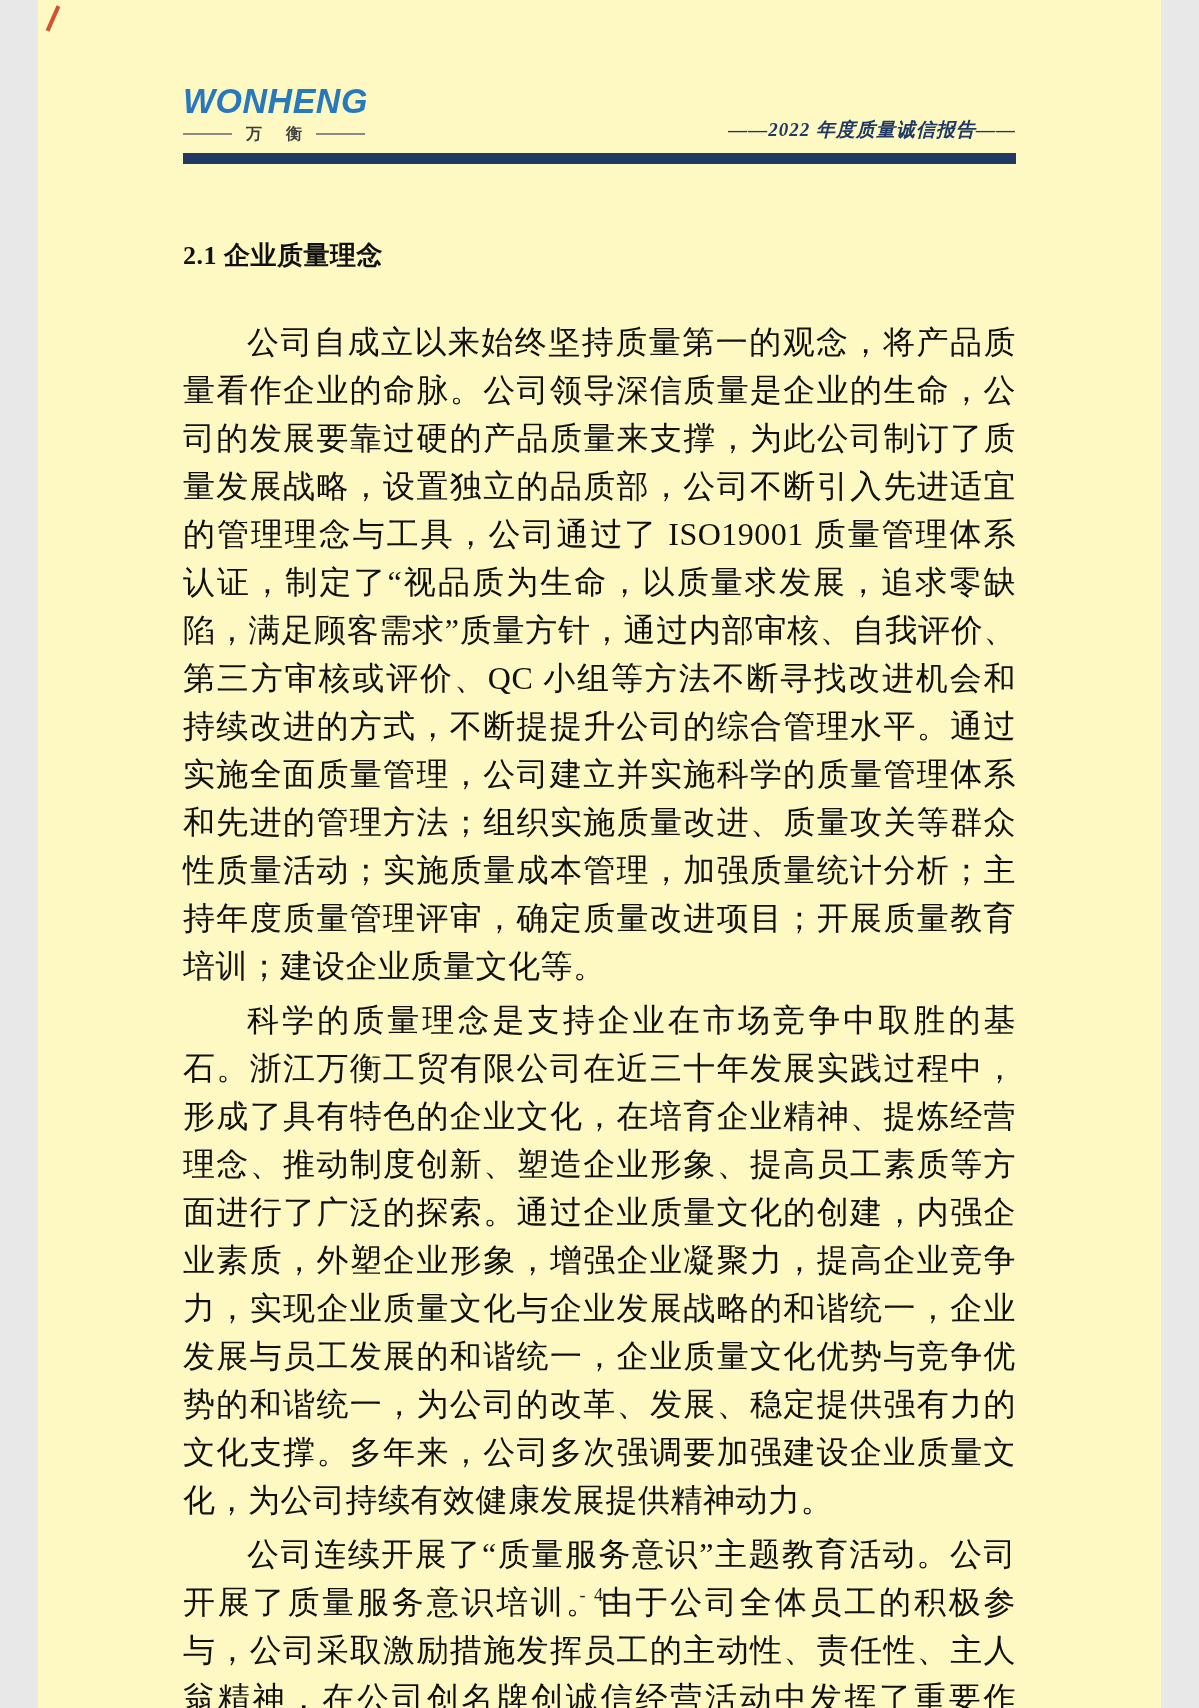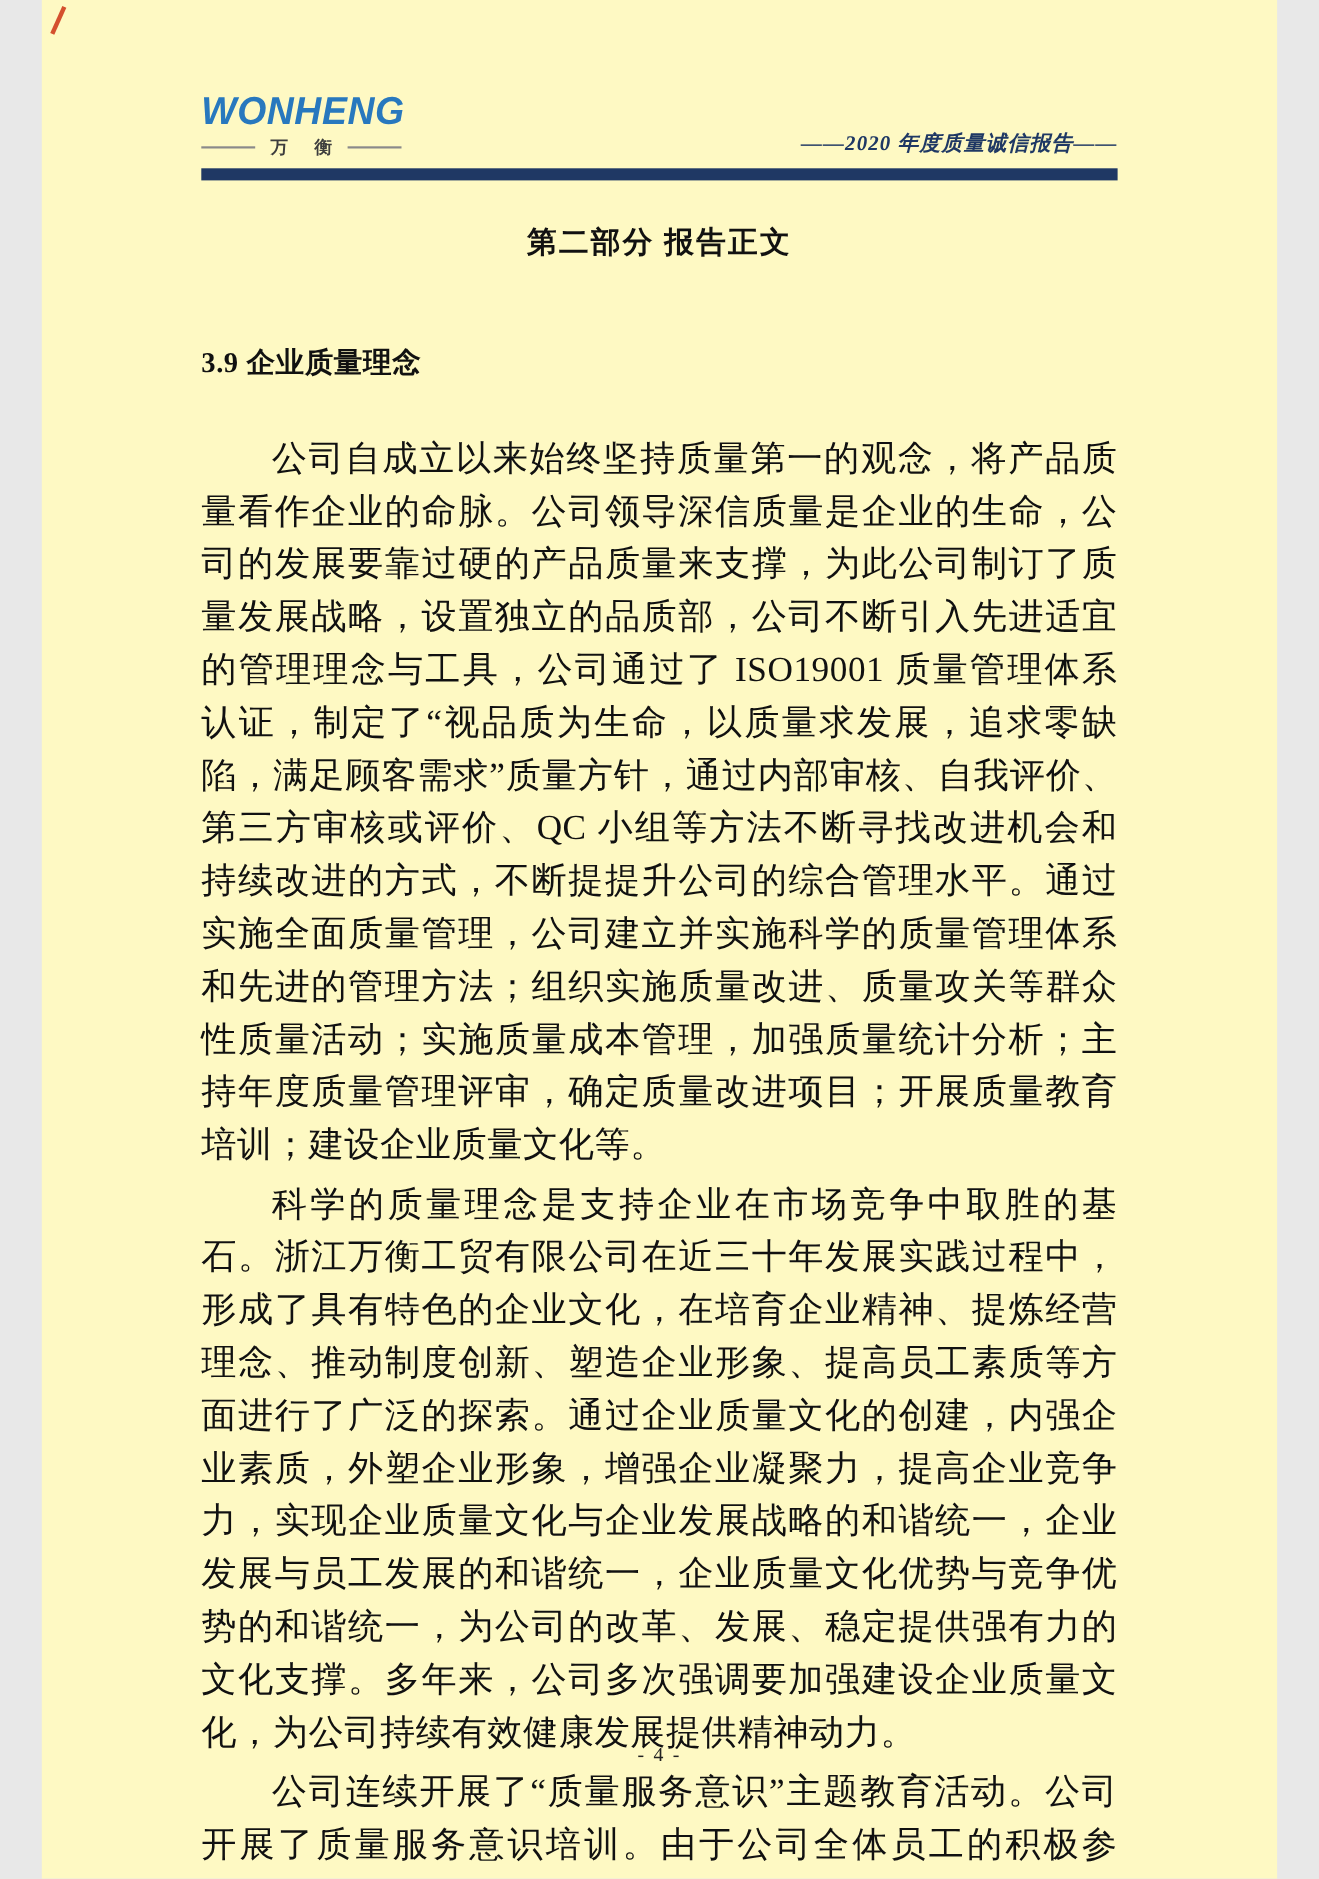--- a/index.html
+++ b/index.html
@@ -116,28 +116,27 @@
     <div class="header-row">
       <div class="logo">
         <div class="logo-brand">WONHENG</div>
         <span class="logo-accent"></span>
         <div class="logo-sub">
           <span class="logo-rule"></span>
           <span class="logo-cn">万 衡</span>
           <span class="logo-rule"></span>
         </div>
       </div>
-      <div class="report-label">——2020 年度质量诚信报告——</div>
+      <div class="report-label">——2022 年度质量诚信报告——</div>
     </div>
 
     <div class="navy-bar"></div>
 
-    <div class="doc-title">第二部分 报告正文</div>
 
-    <div class="section-heading">3.9 企业质量理念</div>
+    <div class="section-heading">2.1 企业质量理念</div>
 
     <div class="body-text">
       <p>公司自成立以来始终坚持质量第一的观念，将产品质量看作企业的命脉。公司领导深信质量是企业的生命，公司的发展要靠过硬的产品质量来支撑，为此公司制订了质量发展战略，设置独立的品质部，公司不断引入先进适宜的管理理念与工具，公司通过了 ISO19001 质量管理体系认证，制定了“视品质为生命，以质量求发展，追求零缺陷，满足顾客需求”质量方针，通过内部审核、自我评价、第三方审核或评价、QC 小组等方法不断寻找改进机会和持续改进的方式，不断提提升公司的综合管理水平。通过实施全面质量管理，公司建立并实施科学的质量管理体系和先进的管理方法；组织实施质量改进、质量攻关等群众性质量活动；实施质量成本管理，加强质量统计分析；主持年度质量管理评审，确定质量改进项目；开展质量教育培训；建设企业质量文化等。</p>
       <p>科学的质量理念是支持企业在市场竞争中取胜的基石。浙江万衡工贸有限公司在近三十年发展实践过程中，形成了具有特色的企业文化，在培育企业精神、提炼经营理念、推动制度创新、塑造企业形象、提高员工素质等方面进行了广泛的探索。通过企业质量文化的创建，内强企业素质，外塑企业形象，增强企业凝聚力，提高企业竞争力，实现企业质量文化与企业发展战略的和谐统一，企业发展与员工发展的和谐统一，企业质量文化优势与竞争优势的和谐统一，为公司的改革、发展、稳定提供强有力的文化支撑。多年来，公司多次强调要加强建设企业质量文化，为公司持续有效健康发展提供精神动力。</p>
       <p>公司连续开展了“质量服务意识”主题教育活动。公司开展了质量服务意识培训。由于公司全体员工的积极参与，公司采取激励措施发挥员工的主动性、责任性、主人翁精神，在公司创名牌创诚信经营活动中发挥了重要作用。我们一直用诚信社会的理念，保持着企业质量信用行为，承担企业质量信用责任。从不放弃对于社会责任的执守和追求，因为我们坚信只有真正为消费者提供高品质产品，才能使消费者享受到健康营养，企业品牌的美誉度才会不断得到提升，企业也因此才能立于不败之地。</p>
     </div>
 
   </div>
 
   <div class="page-number">- 4 -</div>

